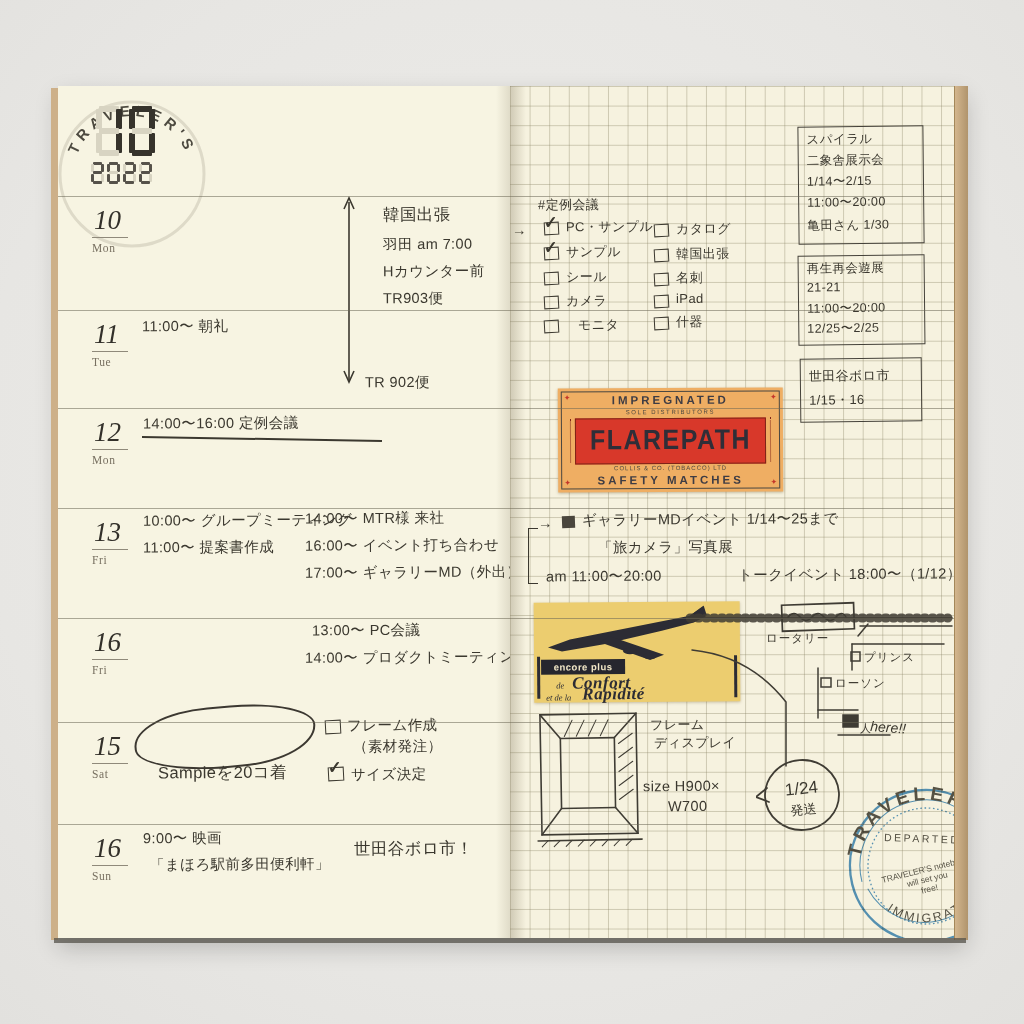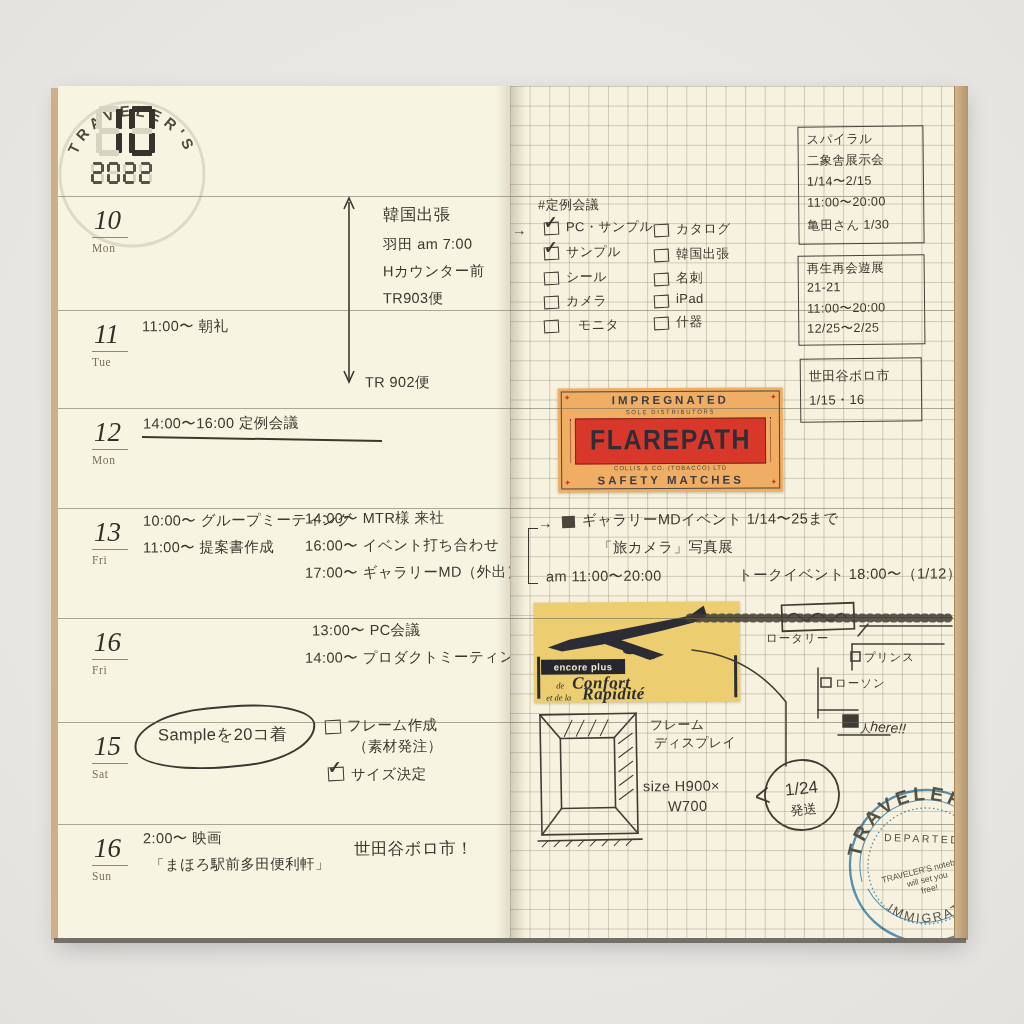--- a/index.html
+++ b/index.html
@@ -138,33 +138,33 @@
     <div class="daynum" style="left:36px;top:541px">16</div>
     <div class="dayrule" style="left:34px;top:573px"></div>
     <div class="daywd" style="left:34px;top:578px">Fri</div>
     <div class="hw" style="left:254px;top:535px">13:00〜 PC会議</div>
     <div class="hw" style="left:247px;top:562px">14:00〜 プロダクトミーティング</div>
 
     <div class="daynum" style="left:36px;top:645px">15</div>
     <div class="dayrule" style="left:34px;top:677px"></div>
     <div class="daywd" style="left:34px;top:682px">Sat</div>
     <div class="ellipse" style="left:76px;top:620px;width:178px;height:58px"></div>
-    <div class="hw big" style="left:100px;top:638px">Sampleを20コ着</div>
+    <div class="hw big" style="left:100px;top:676px">Sampleを20コ着</div>
     <div class="cb" style="left:267px;top:634px"></div>
     <div class="hw" style="left:289px;top:630px">フレーム作成</div>
     <div class="hw" style="left:295px;top:651px">（素材発注）</div>
     <div class="cb" style="left:270px;top:681px">
           <span class="tick">✓</span>
         </div>
     <div class="hw" style="left:293px;top:679px">サイズ決定</div>
 
     <div class="daynum" style="left:36px;top:747px">16</div>
     <div class="dayrule" style="left:34px;top:779px"></div>
     <div class="daywd" style="left:34px;top:784px">Sun</div>
-    <div class="hw" style="left:85px;top:743px">2:00〜 映画</div>
+    <div class="hw" style="left:85px;top:743px">9:00〜 映画</div>
     <div class="hw" style="left:92px;top:769px">「まほろ駅前多田便利軒」</div>
     <div class="hw big" style="left:296px;top:752px">世田谷ボロ市！</div>
   </div>
 
   <div class="page page-right">
 
     <div class="hw s13" style="left:28px;top:110px">#定例会議</div>
     <div class="hw" style="left:2px;top:136px">→</div>
     <div class="cb small" style="left:34px;top:136px">
           <span class="tick">✓</span>

